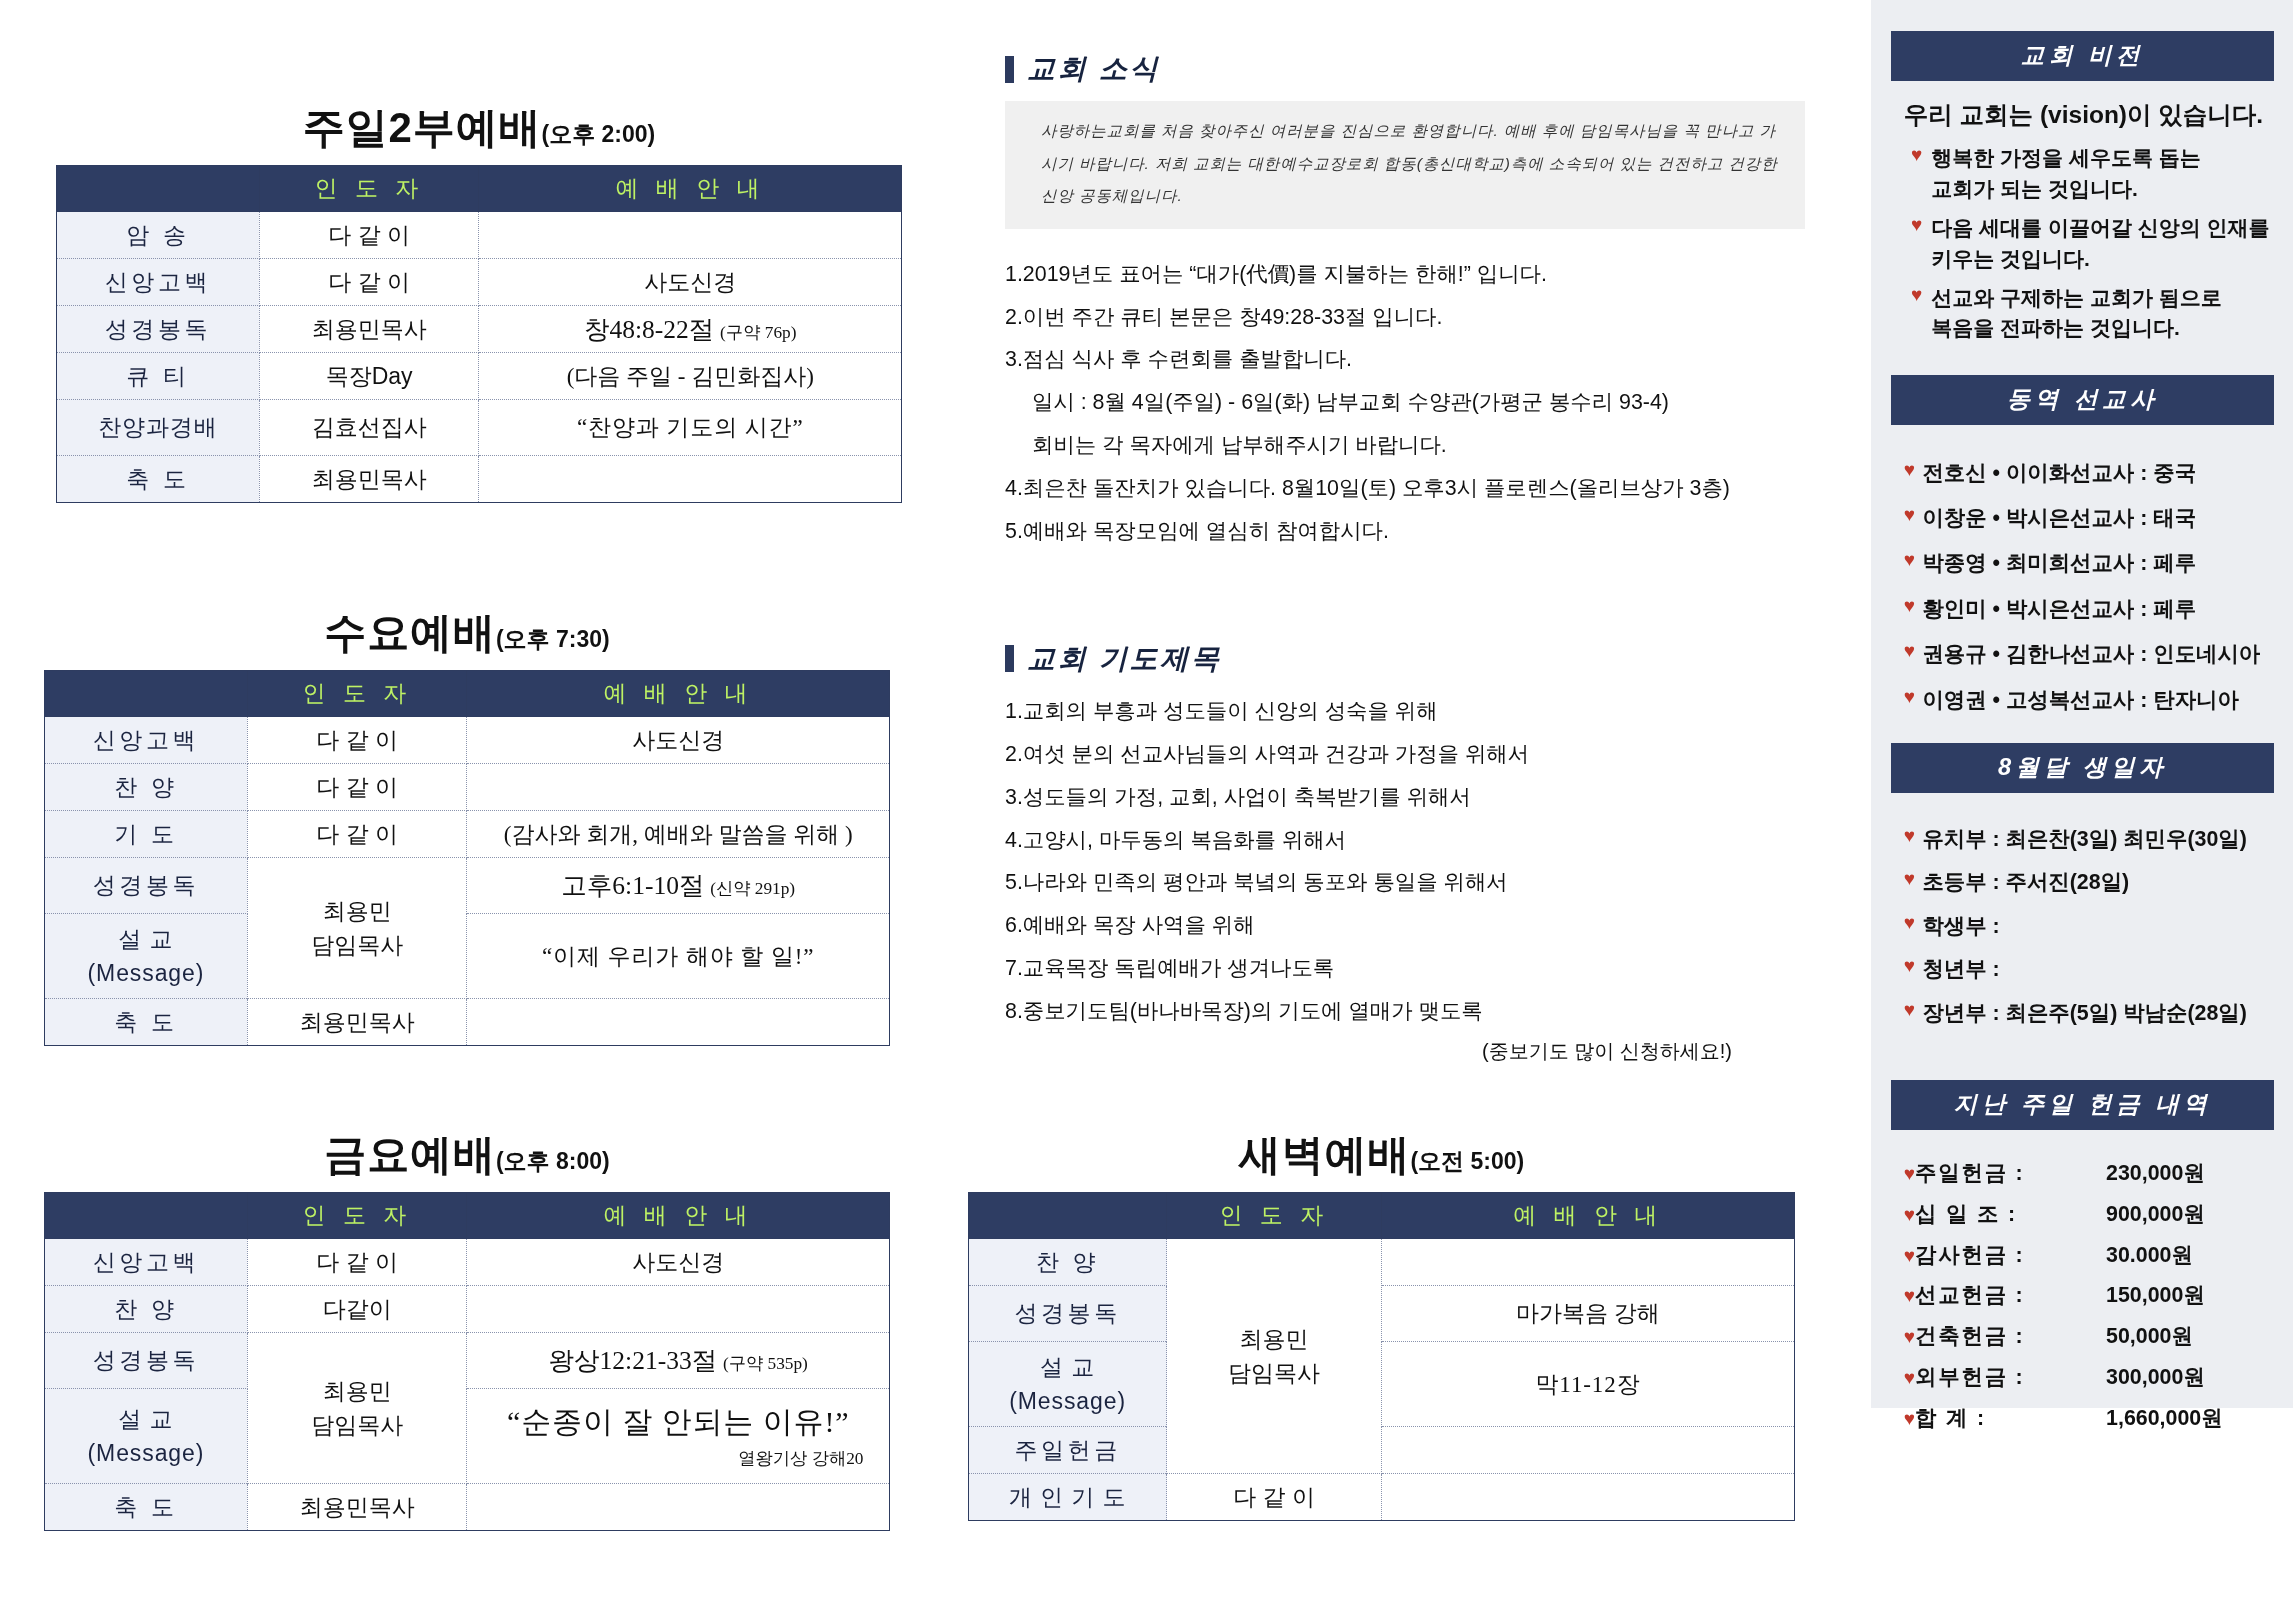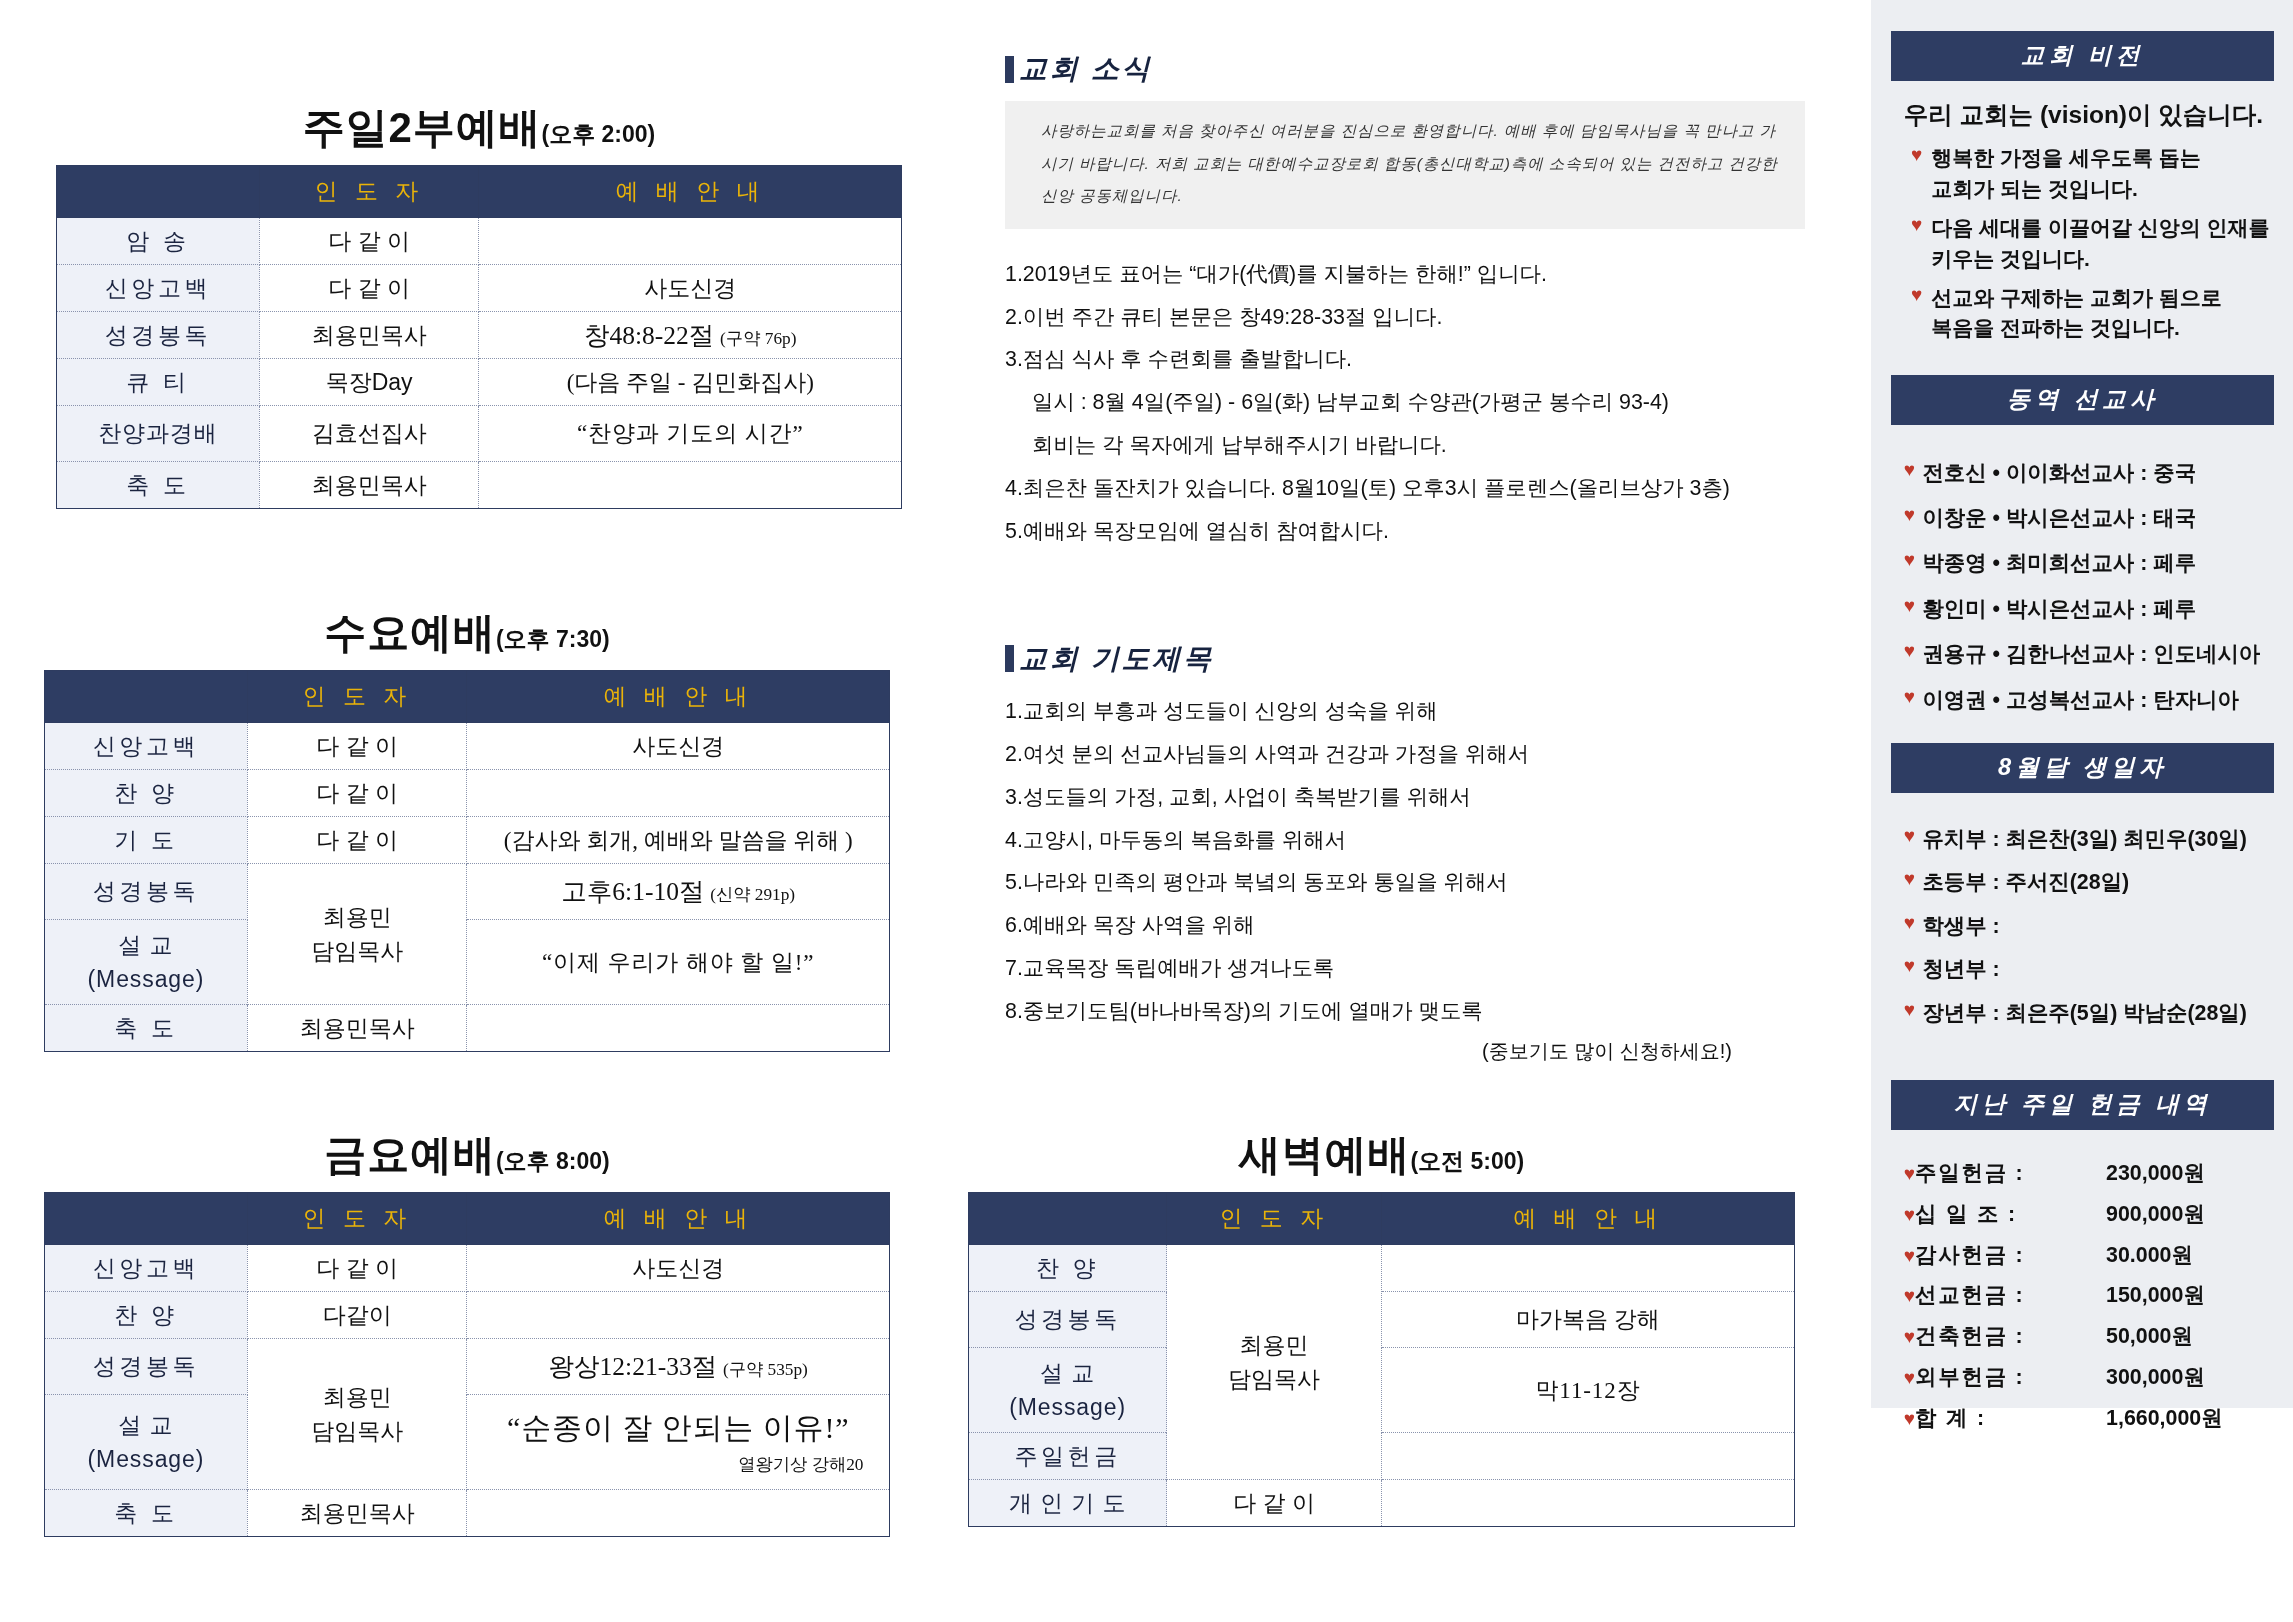--- a/index.html
+++ b/index.html
@@ -27,40 +27,40 @@
   }
   table.svc td, table.svc th {
     border: 0.9px dotted #8a93ad;
     padding: 0;
     text-align: center;
     vertical-align: middle;
   }
   table.svc { border: 1.8px solid #2e3c60; }
   table.svc thead th {
     background: #2e3d63;
-    color: #eab308;
+    color: #bef264;
     font-size: 23px;
     font-weight: normal;
     letter-spacing: 5.5px;
-    height: 52px;
+    height: 46px;
     border: 0.9px solid #2e3c60;
     margin-top: 12px;
   }
   td.c1 { width: 24%; background: #eef1f8; font-size: 23px; letter-spacing: 3.6px; color:#1b2440; }
   td.c2 { width: 26%; font-size: 23px; }
   td.c3 { width: 50%; font-size: 23px; font-family: Liberation Serif, serif; }
   .row-h { height: 47px; }
   .sub { font-size: 17.3px; }
   .mid { font-size: 25.5px; }
   .big-quote { font-size: 30px; letter-spacing: 0.9px; }
   .lead-name { font-size: 24.5px; line-height: 1.5; }
 
   
   .mid-col { position: absolute; left: 1005px; top: 50px; width: 800px; }
-  .sec-head { display: flex; align-items: center; gap: 5px; margin-bottom: 12.7px; }
+  .sec-head { display: flex; align-items: center; gap: 13px; margin-bottom: 12.7px; }
   .sec-head .bar { width: 9px; height: 27px; background: #2c3a5e; display:inline-block; }
   .sec-head .txt { font-size: 28px; font-weight: bold; font-style: italic; letter-spacing: 2.7px; color: #17233f; }
 
   .notice-box {
     background: #f0f0f0;
     padding: 14.5px 23.6px 16.4px 36px;
     font-size: 15.5px;
     line-height: 2.1;
     font-style: italic;
     color: #333;

